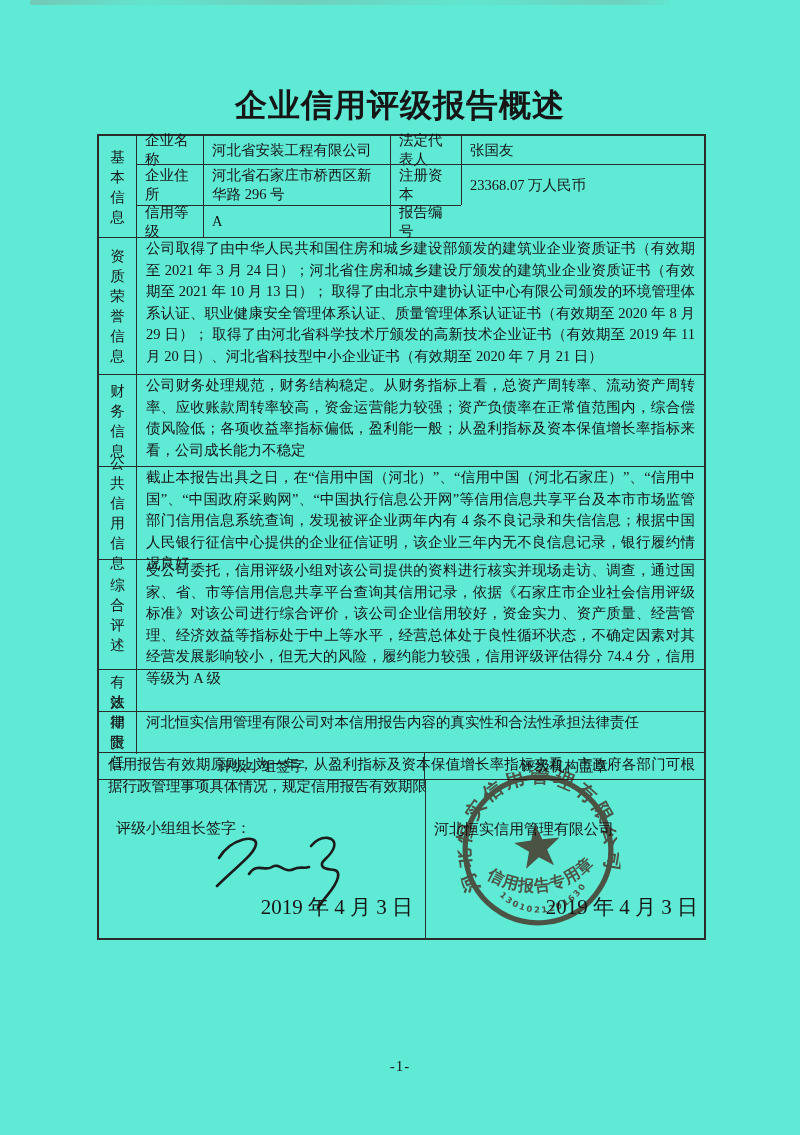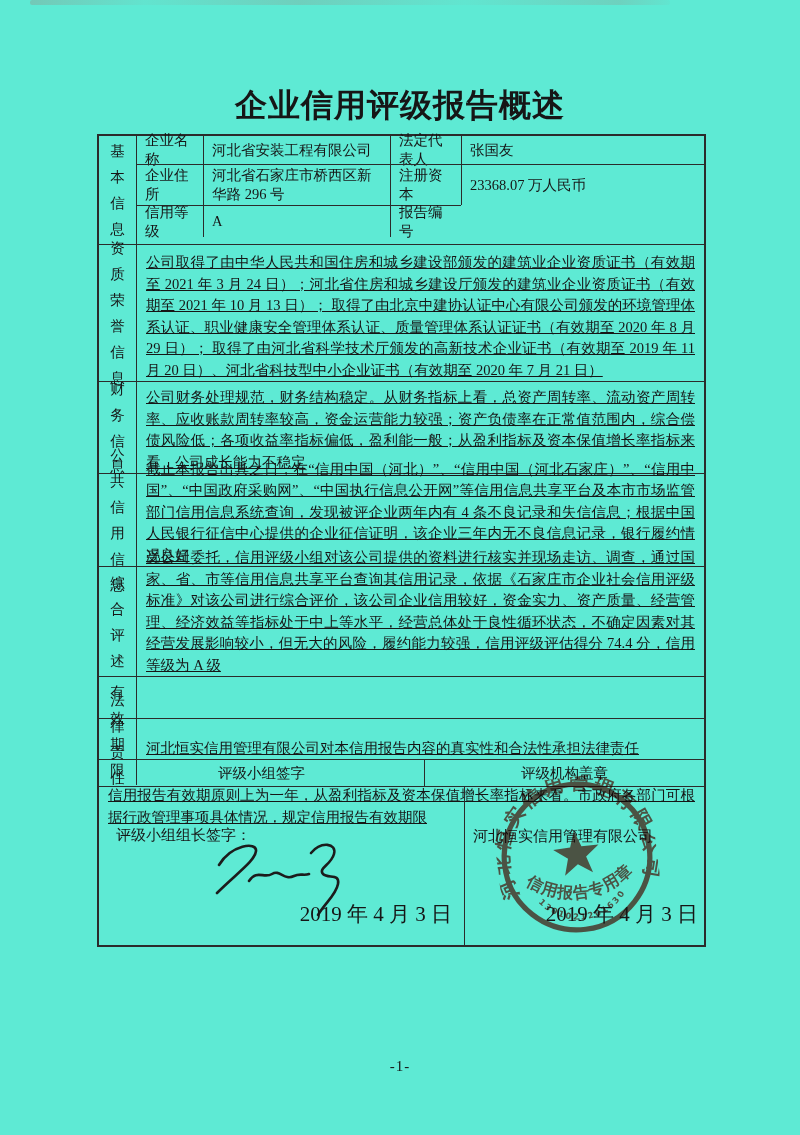--- a/index.html
+++ b/index.html
@@ -27,24 +27,24 @@
     position:absolute; left:97px; top:134px; width:609px;
     border:2px solid #2b2b2b; box-sizing:border-box;
     font-size:14.5px;
   }
   .section { display:flex; box-sizing:border-box; border-top:1.5px solid #2b2b2b; }
   .section.first { border-top:none; }
   .sec-label {
     flex:0 0 38px; width:38px; box-sizing:border-box;
     border-right:1.5px solid #2b2b2b;
     display:flex; align-items:center; justify-content:center;
-    text-align:center; padding:2px 6px; line-height:26px;
+    text-align:center; padding:2px 6px; line-height:20px;
     word-break:break-all;
   }
-  .sec-content { flex:1; display:flex; align-items:flex-end; box-sizing:border-box; padding:0 9px;text-decoration:underline; }
+  .sec-content { flex:1; display:flex; align-items:flex-start; box-sizing:border-box; padding:0 9px; }
   .sec-content .txt { width:100%; text-align:justify; line-height:21.5px; }
   
   .basic-grid {
     flex:1; display:grid;
     grid-template-columns:66px 187px 71px 1fr;
     grid-template-rows:28px 41px 32px;
   }
   .bg-cell {
     box-sizing:border-box; display:flex; align-items:center;
     padding:2px 8px; line-height:19px;
@@ -52,21 +52,21 @@
   .bl { border-left:1.5px solid #2b2b2b; }
   .bt { border-top:1.5px solid #2b2b2b; }
   
   .sig-header { display:flex; height:27px; box-sizing:border-box; border-top:1.5px solid #2b2b2b; }
   .sig-header .cell {
     display:flex; align-items:center; justify-content:center; box-sizing:border-box;
   }
   .sig-header .left  { flex:0 0 326px; border-right:1.5px solid #2b2b2b; }
   .sig-header .right { flex:1; }
   .sig-body { display:flex; height:159px; box-sizing:border-box; border-top:1.5px solid #2b2b2b; }
-  .sig-body .left  { flex:0 0 326px; border-right:1.5px solid #2b2b2b; position:relative;padding-left:39px; }
+  .sig-body .left  { flex:0 0 326px; border-right:1.5px solid #2b2b2b; position:relative; }
   .sig-body .right { flex:1; position:relative;text-decoration:underline; }
   .leader-label { position:absolute; left:17px; top:39px; font-size:15px; }
   .signature-svg { position:absolute; left:108px; top:48px; }
   .date { position:absolute; font-size:21px; }
   .date.l { right:12px; bottom:17px; }
   .date.r { right:6px;  bottom:17px; }
   .agency-name { position:absolute; left:8px; top:40px; font-size:15px; white-space:nowrap; }
   .stamp { position:absolute; left:32px; top:-10px; mix-blend-mode:multiply; opacity:.9;
            transform:rotate(-7deg); }
   .footer { position:absolute; top:1058px; left:0; width:100%; text-align:center; font-size:15px; letter-spacing:1px; }

